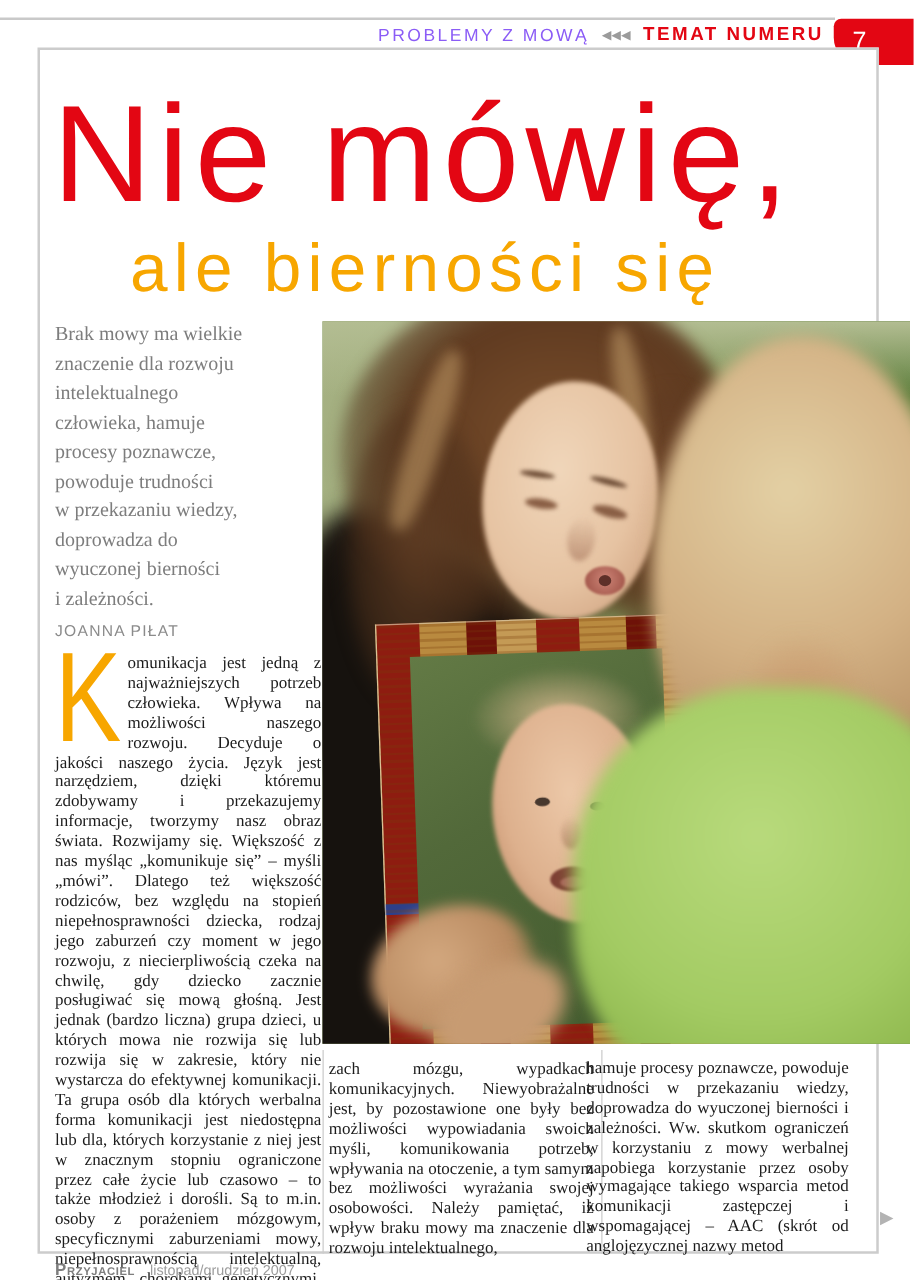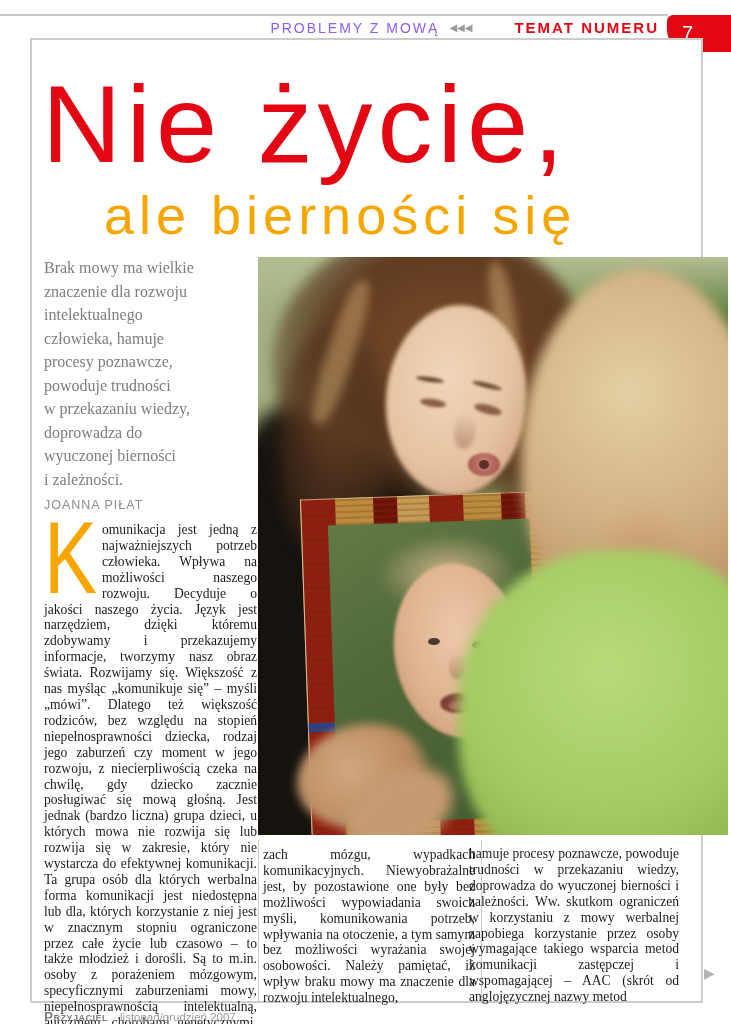--- a/index.html
+++ b/index.html
@@ -9,21 +9,21 @@
     font-family:"Liberation Sans", sans-serif;
     -webkit-font-smoothing:antialiased;
   }
   .abs { position:absolute; }
 
   
   .header-rule { left:0; top:14px; width:668px; height:2px; background:#c9c9c9; }
   .header-text { top:19px; right:72px; display:flex; align-items:center; gap:10px; white-space:nowrap; }
   .header-section { font-size:14px; color:#8b5cf6; letter-spacing:2px; }
   .header-arrows { font-size:10px; color:#9b9b9b; letter-spacing:0px; }
-  .header-category { font-size:15px; font-weight:bold; color:#e30613; letter-spacing:2px;margin-left:32px; }
+  .header-category { font-size:15px; font-weight:bold; color:#e30613; letter-spacing:2px; }
   .page-tab {
     top:15px; right:0; width:64px; height:37px; background:#e30613;
     border-radius:6px 0 0 22px; color:#ffffff; font-size:20px;
     line-height:37px; padding-left:15px;
   }
 
   
   .page-frame { left:30px; top:38px; width:673px; height:965px; border:2px solid #cccccc; background:#ffffff; }
 
   
@@ -150,21 +150,21 @@
   <span class="header-section">PROBLEMY Z MOWĄ</span>
   <span class="header-arrows">◀◀◀</span>
   <span class="header-category">TEMAT NUMERU</span>
 </div>
 <div class="abs page-tab">
   <span>7</span>
 </div>
 
 <div class="abs page-frame"></div>
 
-<div class="abs title-main">Nie życie,</div>
+<div class="abs title-main">Nie mówię,</div>
 <div class="abs title-sub">ale bierności się</div>
 
 <div class="abs lead">Brak mowy ma wielkie
 znaczenie dla rozwoju
 intelektualnego
 człowieka, hamuje
 procesy poznawcze,
 powoduje trudności
 w przekazaniu wiedzy,
 doprowadza do

